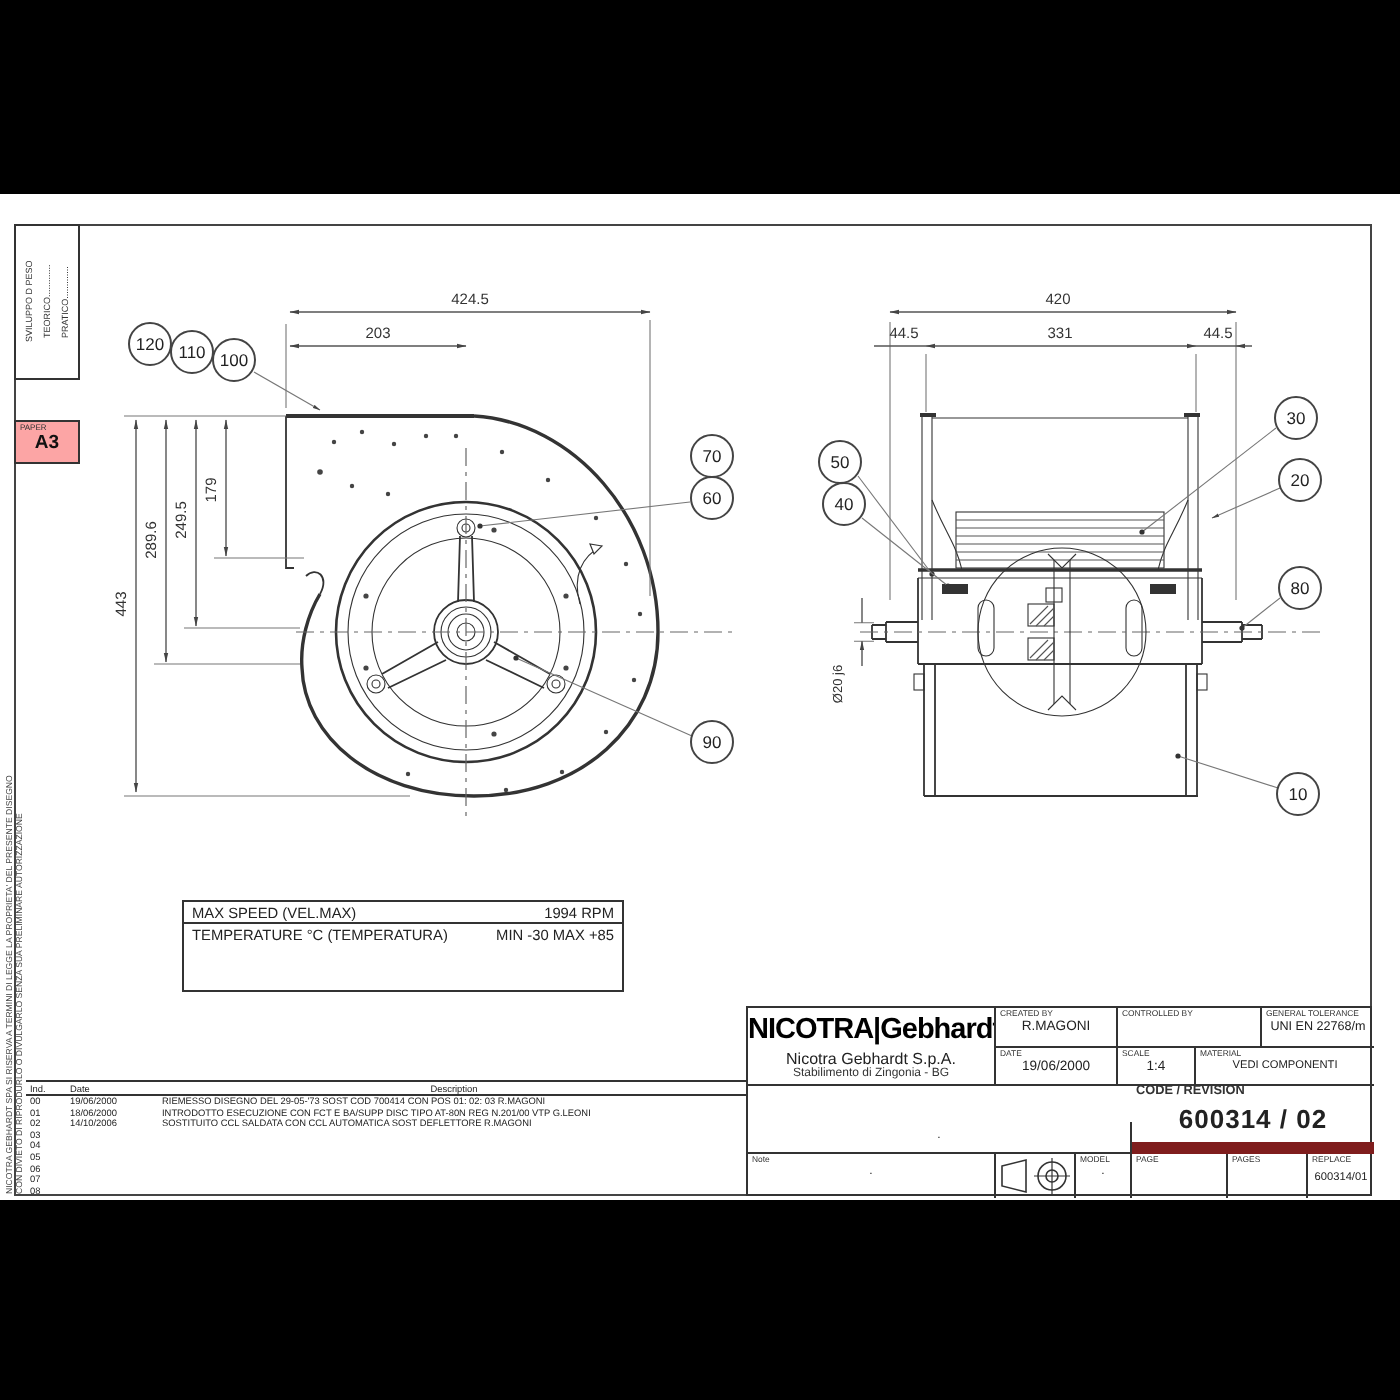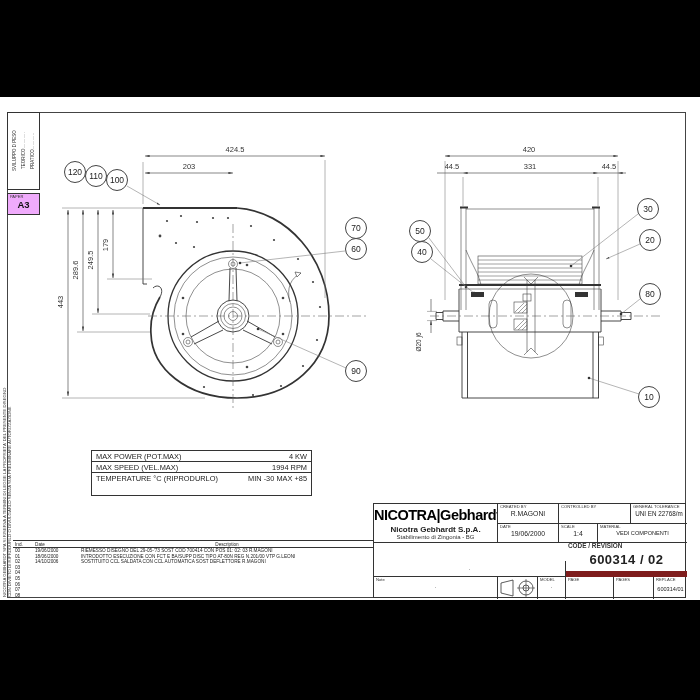--- a/index.html
+++ b/index.html
@@ -21,34 +21,34 @@
   .abs{position:absolute;}
   .spec{left:91px;top:450px;width:219px;height:44px;border:1px solid #333;background:#fff;}
   .spec-row{display:flex;justify-content:space-between;align-items:center;height:10px;
             padding:0 4px;font-size:7.4px;color:#222;border-top:1px solid #333;}
   .spec-row:first-child{border-top:none;}
   .tblock{left:373px;top:503px;width:313px;height:95px;border:1px solid #333;background:#fff;box-sizing:border-box;}
   .cell{position:absolute;box-sizing:border-box;color:#222;overflow:hidden;}
   .lbl{font-size:4.2px;color:#333;display:block;padding:1px 0 0 2px;line-height:4.5px;text-transform:uppercase;}
   .val{display:block;text-align:center;}
   .logo-line{font-weight:800;font-size:14.5px;letter-spacing:-0.5px;color:#000;text-align:center;margin-top:3px;}
-  .company{font-weight:700;font-size:8px;text-align:center;margin-top:2px;}
+  .company{font-weight:400;font-size:8px;text-align:center;margin-top:2px;}
   .plant{font-size:6px;text-align:center;color:#333;}
   .rev{left:13px;top:540px;width:360px;height:58px;border-top:1px solid #333;font-size:4.7px;color:#222;}
   .rev-h{display:flex;border-bottom:1px solid #333;height:6px;align-items:center;}
   .rev-r{display:flex;height:5.55px;align-items:center;}
   .c-ind{width:20px;padding-left:2px;}
   .c-date{width:46px;}
   .c-desc{flex:1;}
   .rev-h .c-desc{text-align:center;}
   .mbox{left:7px;top:112px;width:33px;height:78px;border:1px solid #333;display:flex;
         flex-direction:row;justify-content:center;background:#fff;box-sizing:border-box;}
   .vtxt{writing-mode:vertical-rl;transform:rotate(180deg);font-size:4.5px;color:#333;
         text-align:center;line-height:9px;white-space:nowrap;}
-  .pbox{left:7px;top:193px;width:33px;height:22px;border:1px solid #333;background:#f0abfc;box-sizing:border-box;}
+  .pbox{left:7px;top:210px;width:33px;height:22px;border:1px solid #333;background:#fca5a5;box-sizing:border-box;}
   .pbox .lbl{font-size:4px;}
   .pbox .size{font-size:9.5px;font-weight:700;text-align:center;line-height:10px;color:#111;}
   .copyright{left:-77px;top:506px;width:170px;height:12px;transform:rotate(-90deg);
              font-size:4.3px;line-height:5.4px;color:#444;white-space:nowrap;}
   .frame{position:absolute;left:7px;top:112px;width:679px;height:486px;border:1px solid #444;box-sizing:border-box;}
 </style>
 </head>
 <body>
 
 <div class="stage">
@@ -272,29 +272,25 @@
     <span class="lbl">PAPER</span>
     <div class="size">A3</div>
   </div>
   <div class="abs copyright">
     <div>NICOTRA GEBHARDT SPA SI RISERVA A TERMINI DI LEGGE LA PROPRIETA' DEL PRESENTE DISEGNO</div>
     <div>CON DIVIETO DI RIPRODURLO O DIVULGARLO SENZA SUA PRELIMINARE AUTORIZZAZIONE</div>
   </div>
 
   <div class="abs spec">
     <div class="spec-row">
-      <span>MAX POWER (POT.MAX)</span>
-      <span>4 KW</span>
-    </div>
-    <div class="spec-row">
       <span>MAX SPEED (VEL.MAX)</span>
       <span>1994 RPM</span>
     </div>
     <div class="spec-row">
-      <span>TEMPERATURE °C (RIPRODURLO)</span>
+      <span>TEMPERATURE °C (TEMPERATURA)</span>
       <span>MIN -30 MAX +85</span>
     </div>
   </div>
 
   <div class="abs rev">
     <div class="rev-h">
       <span class="c-ind">Ind.</span>
       <span class="c-date">Date</span>
       <span class="c-desc">Description</span>
     </div>

